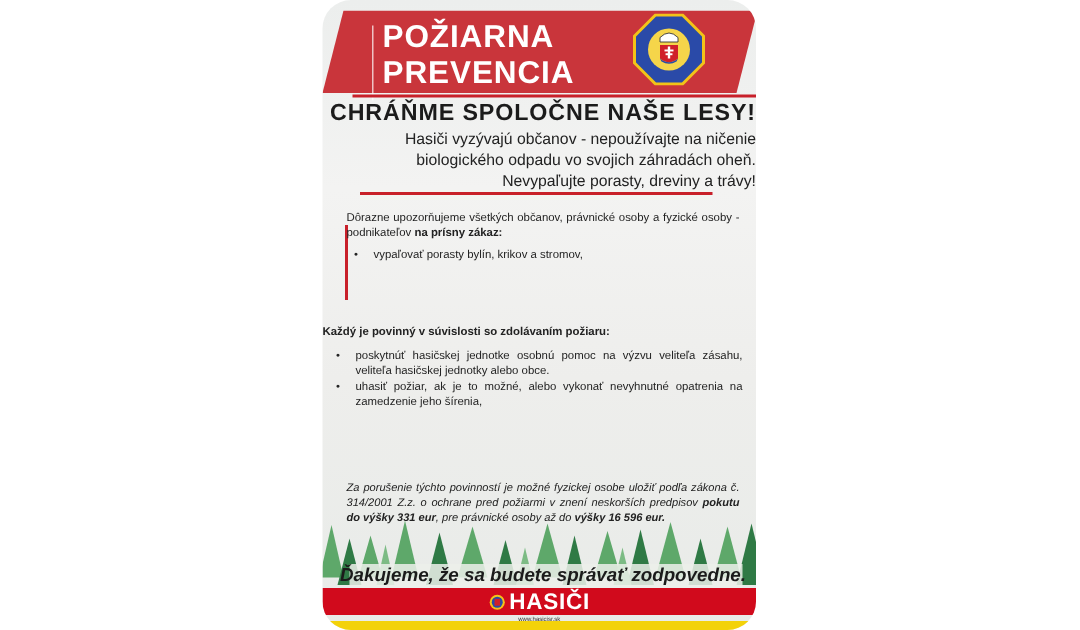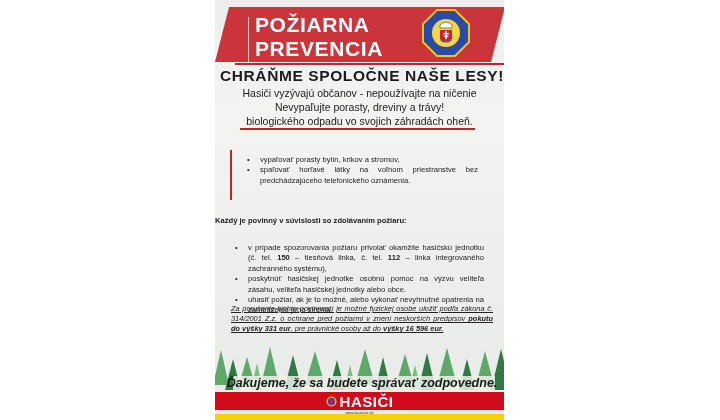--- a/index.html
+++ b/index.html
@@ -4,56 +4,57 @@
   <style>
     html, body { margin: 0; padding: 0; }
     body {
       width: 720px; height: 420px; background: #ffffff; position: relative; overflow: hidden;
       font-family: "Liberation Sans", sans-serif;
     }
     .poster {
       position: absolute; left: 215px; top: 0; width: 289px; height: 420px;
       background: linear-gradient(180deg, #eceeed 0%, #f3f3f2 30%, #eeeeec 60%, #e8ebe8 100%);
       overflow: hidden;
+      border-radius: 19px;
     }
     .banner {
       position: absolute; left: 0; top: 7px; width: 289px; height: 55px;
     }
     .banner svg.bg { position: absolute; left: 0; top: 0; }
     .banner-divider {
       position: absolute; left: 33px; top: 10px; width: 1px; height: 50px; background: rgba(255,255,255,0.7);
     }
     .banner-title {
       position: absolute; left: 40px; top: 6px; color: #ffffff; font-weight: bold;
       font-size: 21px; line-height: 24px; letter-spacing: 0.6px;
     }
     .emblem { position: absolute; left: 207px; top: 2px; }
     .red-line { position: absolute; height: 2px; background: #c8202a; }
     .headline {
       position: absolute; left: 0; width: 289px; top: 67px; text-align: right;
       font-weight: bold; font-size: 15.5px; color: #1b1b1b; letter-spacing: 0.6px;
     }
     .intro {
-      position: absolute; left: 0; width: 289px; top: 86px; text-align: center;
+      position: absolute; left: 0; width: 289px; top: 86px; text-align: right;
       font-size: 10.5px; line-height: 14px; color: #222;
     }
     .block {
       position: absolute; font-size: 7.6px; line-height: 10.4px; color: #222;
     }
-    .block ul { margin: 15px; padding: 0; list-style: none; }
+    .block ul { margin: 4px; padding: 0; list-style: none; }
     .block li { position: relative; padding-left: 14px; text-align: justify; }
     .block li::before { content: "•"; position: absolute; left: 1px; top: 0; }
     .warn-bar { position: absolute; left: 15px; top: 150px; width: 1.5px; height: 50px; background: #c8202a; }
     .duty-title {
       position: absolute; left: 0; width: 343px; top: 216px; text-align: left;
       font-size: 7.6px; font-weight: bold; color: #222;
     }
     .penalty {
-      position: absolute; left: 16px; top: 304px; width: 262px; font-size: 7.4px; line-height: 10.2px;
-      font-style: italic; color: #222; text-align: justify; text-decoration: underline;
+      position: absolute; left: 16px; top: 320px; width: 262px; font-size: 7.4px; line-height: 10.2px;
+      font-style: italic; color: #222; text-align: justify;
     }
     .trees { position: absolute; left: 0; top: 345px; }
     .thanks-strip {
       position: absolute; left: 18px; top: 376px; width: 262px; height: 16px;
       background: rgba(236,240,234,0.85);
     }
     .thanks {
       position: absolute; left: 0; width: 294px; top: 376px; text-align: center;
       font-size: 12.5px; font-weight: bold; font-style: italic; color: #1b1b1b;
     }
@@ -93,40 +94,39 @@
       </svg>
     </div>
   </div>
 
   <div class="red-line" style="left:20px; top:63px; width:269px;"></div>
 
   <div class="headline">CHRÁŇME SPOLOČNE NAŠE LESY!</div>
 
   <div class="intro">
     <div>Hasiči vyzývajú občanov - nepoužívajte na ničenie</div>
+    <div>biologického odpadu vo svojich záhradách oheň.</div>
     <div>Nevypaľujte porasty, dreviny a trávy!</div>
-    <div>biologického odpadu vo svojich záhradách oheň.</div>
   </div>
 
   <div class="red-line" style="left:25px; top:128px; width:235px; height:1.5px;"></div>
 
   <div class="warn-bar"></div>
 
   <div class="block" style="left:16px; top:140px; width:262px;">
+    <div style="text-align:justify;"><span>Dôrazne upozorňujeme všetkých občanov, právnické osoby a fyzické osoby - podnikateľov </span><b>na prísny zákaz:</b></div>
     <ul>
       <li>vypaľovať porasty bylín, krikov a stromov,</li>
-      <li>spaľovať horľavé látky na voľnom priestranstve bez predchádzajúceho telefonického oznámenia.</li>
     </ul>
   </div>
 
   <div class="duty-title">Každý je povinný v súvislosti so zdolávaním požiaru:</div>
 
   <div class="block" style="left:4px; top:228px; width:280px;">
     <ul>
-      <li><span>v prípade spozorovania požiaru privolať okamžite hasičskú jednotku (č. tel. </span><b>150</b><span> – tiesňová linka, č. tel. </span><b>112</b><span> – linka integrovaného záchranného systému),</span></li>
       <li>poskytnúť hasičskej jednotke osobnú pomoc na výzvu veliteľa zásahu, veliteľa hasičskej jednotky alebo obce.</li>
       <li>uhasiť požiar, ak je to možné, alebo vykonať nevyhnutné opatrenia na zamedzenie jeho šírenia,</li>
     </ul>
   </div>
 
   <div class="penalty"><span>Za porušenie týchto povinností je možné fyzickej osobe uložiť podľa zákona č. 314/2001 Z.z. o ochrane pred požiarmi v znení neskorších predpisov </span><b>pokutu do výšky 331 eur</b><span>, pre právnické osoby až do </span><b>výšky 16 596 eur.</b></div>
 
   <svg class="trees" width="289" height="50" viewBox="0 0 289 50">
     <g fill="#5ea86a">
       <polygon points="6,5 14,40 -2,40"></polygon>

